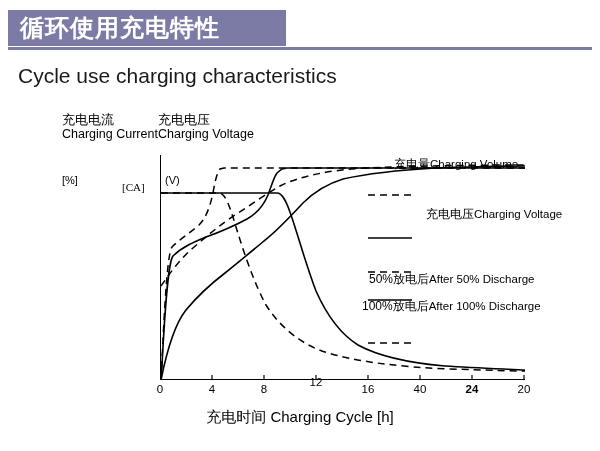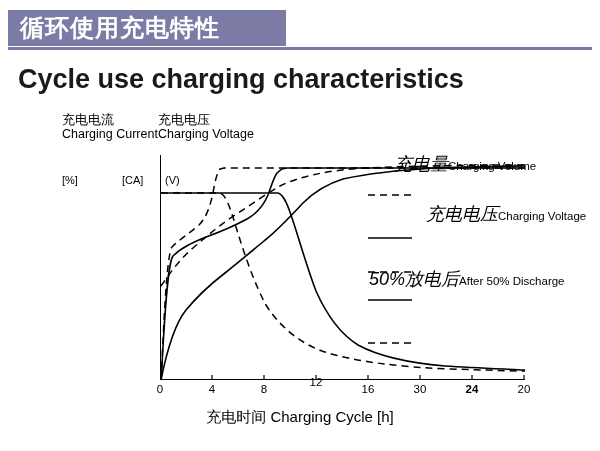--- a/index.html
+++ b/index.html
@@ -44,24 +44,23 @@
     left: 8px;
     top: 47px;
     width: 584px;
     height: 3px;
     background: #7c7ba6;
   }
   .subtitle {
     position: absolute;
     left: 18px;
     top: 64px;
-    font-size: 27px;
+    font-size: 21px;
     color: #1a1a1a;
     white-space: nowrap;
-    font-weight: bold;
   }
 
   
   .plot {
     position: absolute;
     left: 160px;
     top: 155px;
     width: 365px;
     height: 225px;
     border-left: 1.5px solid #000;
@@ -130,21 +129,21 @@
   }
 
   
   .ann {
     position: absolute;
     font-size: 11.5px;
     color: #000;
     white-space: nowrap;
     line-height: 13px;
   }
-  .ann .cn { font-size: 18px; font-style: italic; }
+  .ann .cn { font-size: 12px; }
 </style>
 </head>
 <body>
 
 <div id="page">
 
   <div class="header-band">
     <div class="band-title">循环使用充电特性</div>
   </div>
   <div class="header-rule"></div>
@@ -159,21 +158,21 @@
     <div>Charging Voltage</div>
   </div>
 
   <div class="axis-col">
 
     <div class="unit" style="left:62px; top:175px;">[%]</div>
   </div>
 
   <div class="axis-col">
 
-    <div class="unit" style="left:122px; top:175px;">[CA]</div>
+    <div class="unit" style="left:122px; top:182px;font-family:Liberation Serif, serif;">[CA]</div>
   </div>
 
   <div class="axis-col">
 
     <div class="unit" style="left:165px; top:175px;">(V)</div>
   </div>
 
   <div class="ytitle">
     
     
@@ -218,25 +217,28 @@
 
   <div class="ann" style="left:394px; top:158px;">
     <span class="cn">充电量</span><span>Charging Volume</span>
   </div>
   <div class="ann" style="left:382px; top:208px;margin-left:44px;">
     <span class="cn">充电电压</span><span>Charging Voltage</span>
   </div>
   <div class="ann" style="left:369px; top:273px;">
     <span class="cn">50%放电后</span><span>After 50% Discharge</span>
   </div>
+  <div class="ann" style="left:362px; top:300px;">
+    <span class="cn">100%放电后</span><span>After 100% Discharge</span>
+  </div>
 
   <div class="xtick" style="left:148px; top:383px;">0</div>
   <div class="xtick" style="left:200px; top:383px;">4</div>
   <div class="xtick" style="left:252px; top:383px;">8</div>
   <div class="xtick" style="left:304px; top:376px;">12</div>
   <div class="xtick" style="left:356px; top:383px;">16</div>
-  <div class="xtick" style="left:408px; top:383px;">30</div>
+  <div class="xtick" style="left:408px; top:383px;">40</div>
   <div class="xtick" style="left:460px; top:383px;font-weight:bold;">24</div>
   <div class="xtick" style="left:512px; top:383px;">20</div>
 
   <div class="xaxis-title">充电时间 Charging Cycle [h]</div>
 
 </div>
 
 </body></html>

